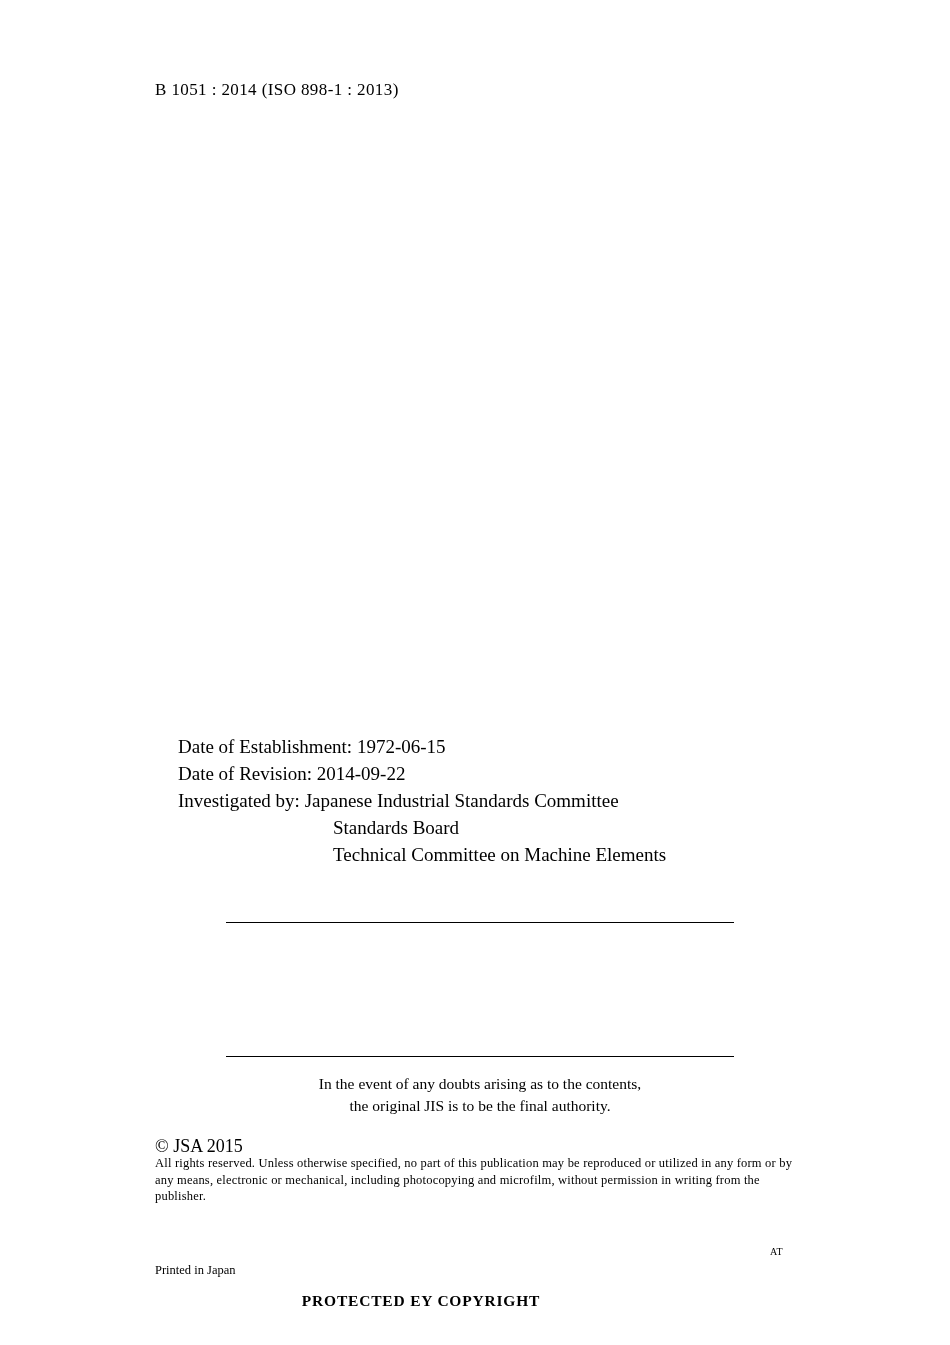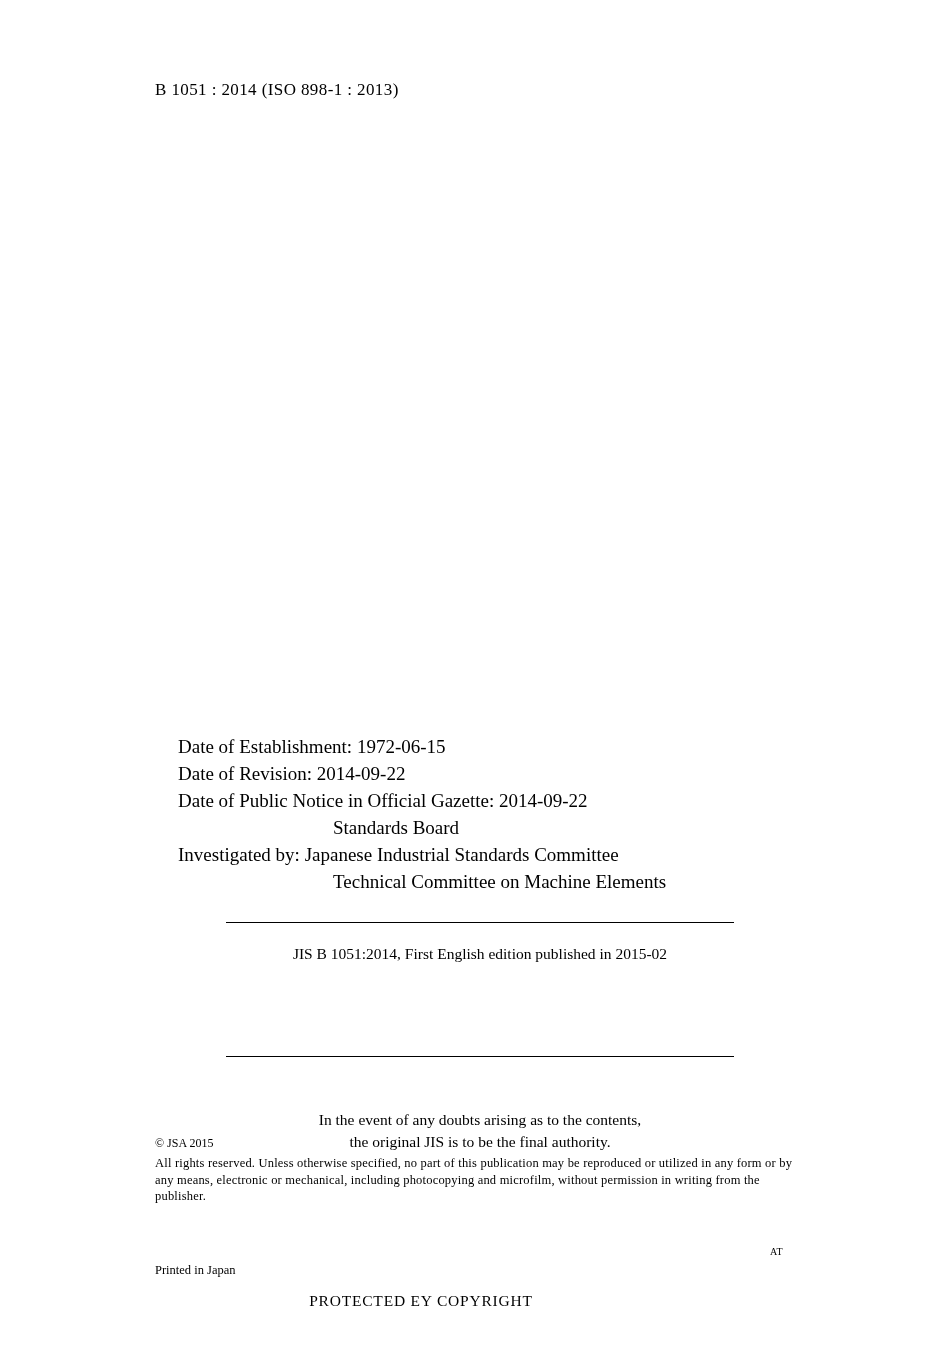--- a/index.html
+++ b/index.html
@@ -76,28 +76,27 @@
   }
 
   .doubts {
     position: absolute;
     left: 226px;
     width: 508px;
     top: 1073px;
     text-align: center;
     font-size: 15.5px;
     line-height: 22px;
-    margin-top: 36px;
   }
 
   .copyright {
     position: absolute;
     left: 155px;
     top: 1136px;
-    font-size: 12px;
+    font-size: 18px;
   }
   .rights {
     position: absolute;
     left: 155px;
     top: 1155px;
     width: 650px;
     font-size: 12.5px;
     line-height: 16.5px;
     letter-spacing: 0.2px;
   }
@@ -116,41 +115,40 @@
     margin-top: 14px;
   }
   .footer-protected {
     position: absolute;
     left: 0;
     width: 842px;
     top: 1292px;
     text-align: center;
     font-size: 15.5px;
     letter-spacing: 0.8px;
+    font-weight: bold;
   }
 </style>
 </head>
 <body>
 
 <div class="page">
 
   <div class="header-code">B 1051 : 2014 (ISO 898-1 : 2013)</div>
 
   <div class="meta-block">
     <span class="meta-line">Date of Establishment: 1972-06-15</span>
     <span class="meta-line">Date of Revision: 2014-09-22</span>
-    <span class="meta-line">Date of Public Notice in Official Gazette: 2014-09-22</span>
+    <span class="meta-line">Investigated by:  Japanese Industrial Standards Committee</span>
     <span class="meta-line indent">Standards Board</span>
-    <span class="meta-line">Investigated by:  Japanese Industrial Standards Committee</span>
     <span class="meta-line indent">Technical Committee on Machine Elements</span>
   </div>
 
   <div class="rule rule-top"></div>
 
-  <div class="pub-line pub-edition">JIS B 1051:2014, First English edition published in 2015-02</div>
 
 
   <div class="rule rule-bottom"></div>
 
   <div class="doubts">
     <div>In the event of any doubts arising as to the contents,</div>
     <div>the original JIS is to be the final authority.</div>
   </div>
 
   <div class="copyright">© JSA 2015</div>

